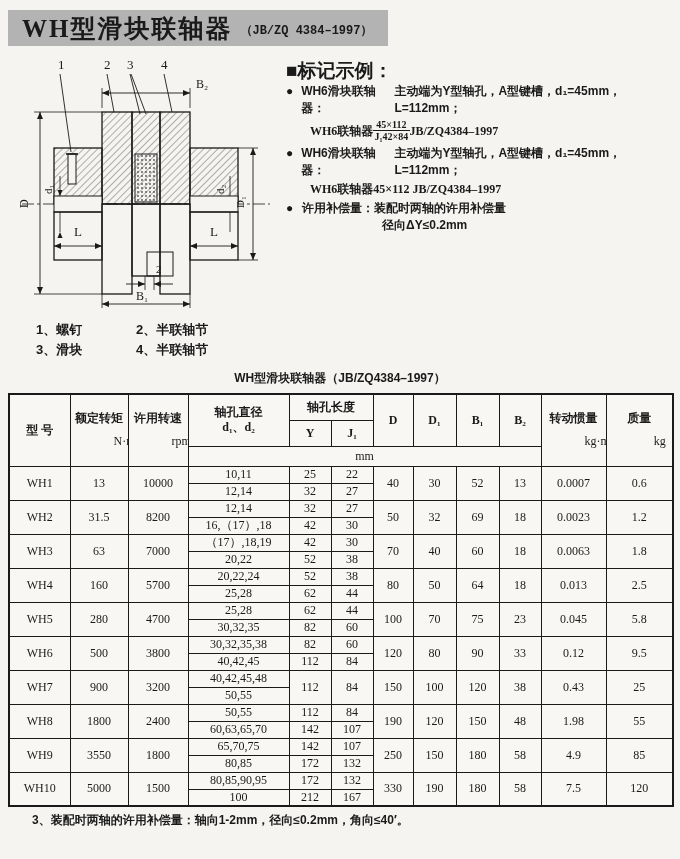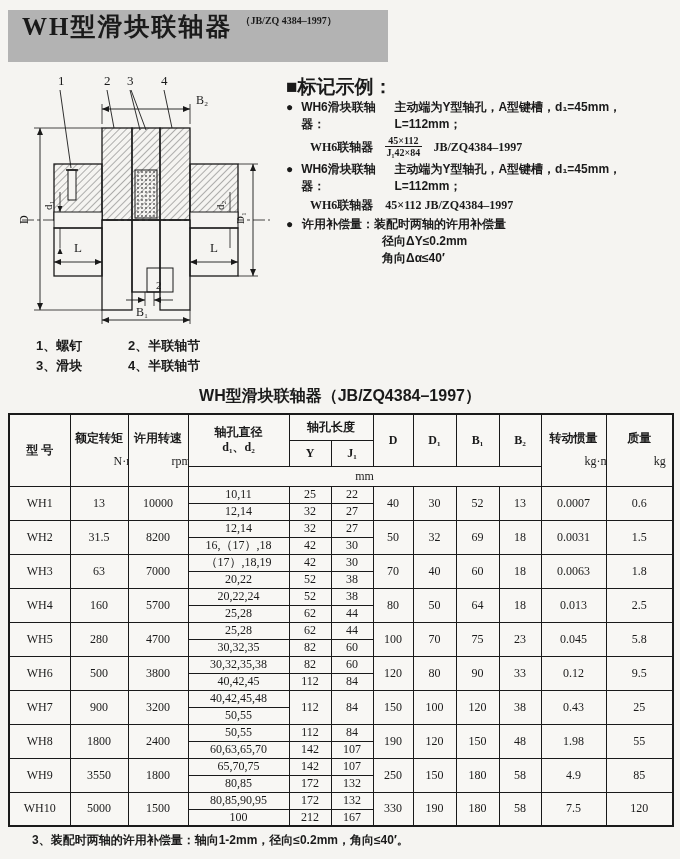--- a/index.html
+++ b/index.html
@@ -6,46 +6,46 @@
   html,body { width:680px; }
   body {
     height:859px; overflow:hidden;
     background:#f5f4f1; color:#1a1a1a;
     font-family:"Liberation Sans", sans-serif;
   }
   .page { padding:10px 8px 0 8px; }
 
   
   .banner {
-    width:380px; height:52px; background:#b3b3b3;
-    display:flex; padding-left:14px; gap:8px;
+    width:380px; height:36px; background:#b3b3b3;
+    display:flex; align-items:center; padding-left:14px; gap:8px;
   }
   .banner .t1 { font-size:25px; font-weight:bold; letter-spacing:2px; font-family:"Liberation Serif", serif; }
-  .banner .t2 { font-size:10px; font-weight:bold; font-family:Liberation Serif, serif; padding-top:4px; }
+  .banner .t2 { font-size:12px; font-weight:bold; font-family:Liberation Mono, monospace; padding-top:4px; }
 
   
   .top { display:flex; margin-top:8px; }
   .draw-col { width:268px; }
   .legend { margin:4px 0 0 28px; font-size:13px; font-weight:bold; line-height:20px; }
-  .legend .row { display:flex; }
+  .legend .row { display:flex;gap:8px; }
   .legend .row span:first-child { width:92px; }
 
   .mark-col { flex:1; padding:8px 0 0 10px; font-size:12px; font-weight:bold; line-height:17px; }
   .mark-col .heading { font-size:19px; margin-bottom:4px; }
   .mk-line { display:flex; }
   .mk-bullet { width:16px; }
   .mk-cont { padding-left:96px; }
-  .desig { display:flex; align-items:center; gap:12px; padding-left:24px; margin:2px 0;
+  .desig { display:flex; align-items:center; padding-left:24px; margin:2px 0;
            font-family:"Liberation Serif", serif; font-weight:bold; }
   .frac { display:inline-block; text-align:center; font-size:10px; line-height:12px; vertical-align:middle; }
   .frac .num { border-bottom:1px solid #1a1a1a; padding:0 3px; }
   .comp-list { padding-left:96px; }
 
   
-  .tbl-title { text-align:center; font-size:16px; font-weight:bold; margin:10px 0 6px 0; }
+  .tbl-title { text-align:center; font-size:12px; font-weight:bold; margin:10px 0 6px 0; }
   table.spec { border-collapse:collapse; table-layout:fixed; width:664px; background:#f8f7f4; }
   table.spec th, table.spec td {
     border:1px solid #1a1a1a; text-align:center; vertical-align:middle;
     font-family:"Liberation Serif", serif; font-size:12px; font-weight:normal;
     padding:0 2px; overflow:hidden;
   }
   table.spec { border:2px solid #1a1a1a; }
   table.spec th { font-weight:bold; }
   table.spec td { height:17px; line-height:13px; }
   td.bore { text-align:left; padding-left:13px; }
@@ -204,21 +204,20 @@
         <span>45×112  JB/ZQ4384–1997</span>
       </div>
 
       <div class="mk-line">
         <span class="mk-bullet">●</span>
         <span>许用补偿量：</span>
         <span>装配时两轴的许用补偿量</span>
       </div>
       <div class="comp-list">
         <div>径向ΔY≤0.2mm</div>
-        <div>角向Δα≤40′</div>
       </div>
     </div>
   </div>
 
   <div class="tbl-title">WH型滑块联轴器（JB/ZQ4384–1997）</div>
 
   <table class="spec">
     <colgroup>
       <col style="width:61px">
         <col style="width:58px">
@@ -294,22 +293,22 @@
           <td rowspan="2">WH2</td>
           <td rowspan="2">31.5</td>
           <td rowspan="2">8200</td>
           <td class="bore">12,14</td>
           <td>32</td>
           <td>27</td>
           <td rowspan="2">50</td>
           <td rowspan="2">32</td>
           <td rowspan="2">69</td>
           <td rowspan="2">18</td>
-          <td rowspan="2">0.0031</td>
-          <td rowspan="2">1.5</td>
+          <td rowspan="2">0.0023</td>
+          <td rowspan="2">1.2</td>
         </tr>
         <tr>
           <td class="bore">16,（17）,18</td>
           <td>42</td>
           <td>30</td>
         </tr>
         <tr>
           <td rowspan="2">WH3</td>
           <td rowspan="2">63</td>
           <td rowspan="2">7000</td>

